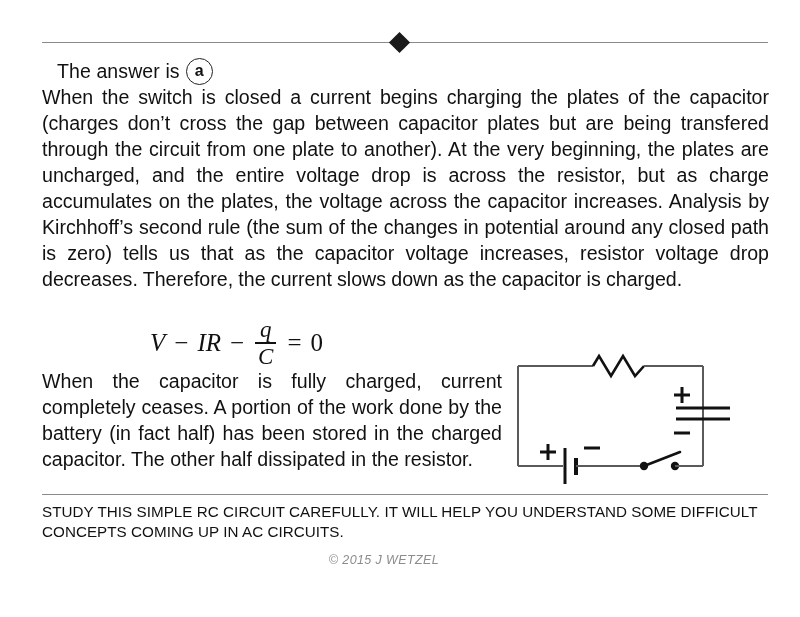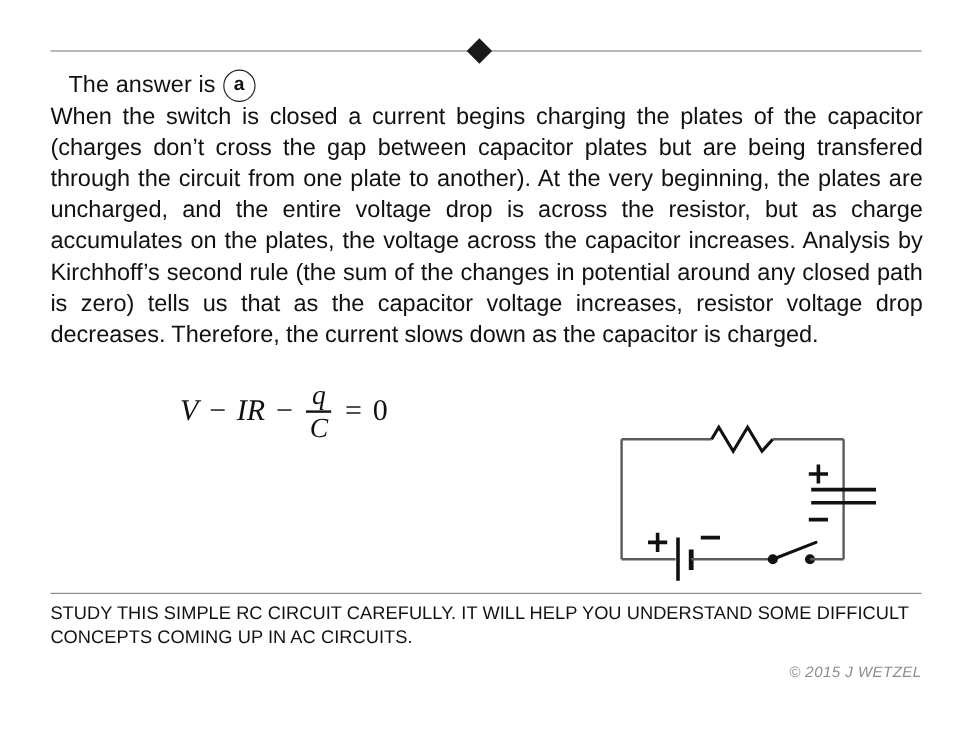--- a/index.html
+++ b/index.html
@@ -164,21 +164,21 @@
     color: #111;
     letter-spacing: .05px;
   }
 
   
   .copyright {
     position: absolute;
     left: 0;
     top: 553px;
     width: 768px;
-    text-align: right;
+    text-align: center;
     font-size: 12.5px;
     font-style: italic;
     color: #8c8c8c;
     letter-spacing: .4px;
   }
 </style>
 </head>
 <body>
 
 <div class="page">
@@ -200,20 +200,21 @@
     <span class="eq-op">−</span>
     <span class="frac">
       <span class="num">q</span>
       <span class="bar"></span>
       <span class="den">C</span>
     </span>
     <span class="eq-op">=</span>
     <span class="eq-zero">0</span>
   </div>
 
+  <div class="lower-para">When the capacitor is fully charged, current completely ceases.  A portion of the work done by the battery (in fact half) has been stored in the charged capacitor.  The other half dissipated in the resistor.</div>
 
   <div class="circuit">
     <svg width="265" height="140" viewBox="0 0 265 140">
 
       <path d="M 10 18 L 85 18" stroke="#5a5a5a" stroke-width="2" fill="none"></path>
 
       <path d="M 85 18 L 91 8 L 103 28 L 115 8 L 127 28 L 136 18" stroke="#111111" stroke-width="2.6" fill="none" stroke-linejoin="miter" stroke-linecap="butt"></path>
 
       <path d="M 136 18 L 195 18" stroke="#5a5a5a" stroke-width="2" fill="none"></path>
 

